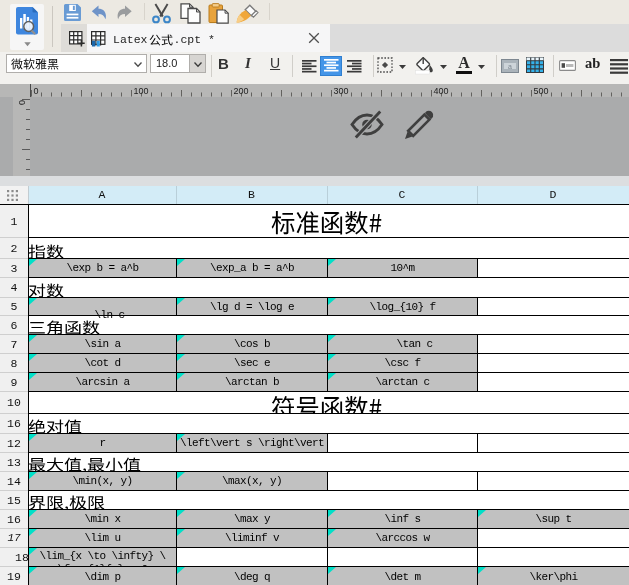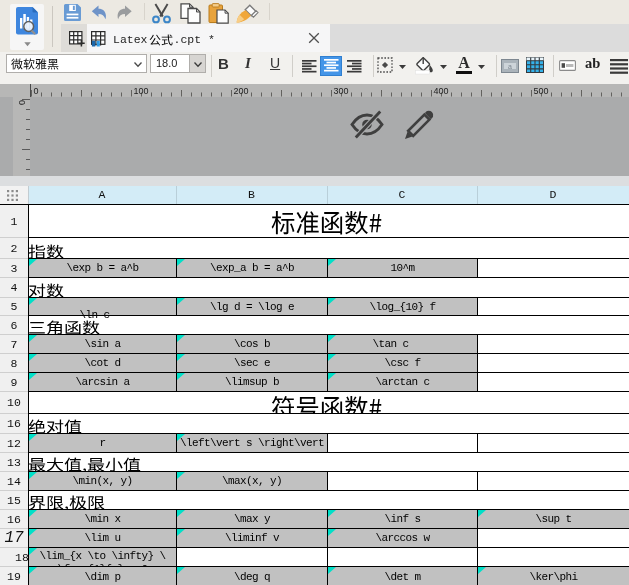--- a/index.html
+++ b/index.html
@@ -334,21 +334,21 @@
 <div style="position:absolute;left:27.8px;top:282.8px;">
     <svg width="36.0" height="15.1" viewBox="0 0 36.0 15.1" style="display:block;overflow:visible">
       <path d="M9 7.3C9.9 8.4 10.7 9.9 11 10.8L12.2 10.3C11.9 9.4 11 8 10.1 6.9ZM1.6 6.5C2.7 7.3 3.9 8.3 4.9 9.3C3.9 11.2 2.4 12.7 0.8 13.6C1.1 13.8 1.5 14.2 1.8 14.5C3.4 13.5 4.8 12.1 5.9 10.2C6.7 11.1 7.4 11.9 7.8 12.6L8.9 11.7C8.4 10.9 7.5 10 6.6 9.1C7.4 7.3 8 5.2 8.3 2.8L7.4 2.6L7.2 2.6H1.3V3.7H6.8C6.5 5.3 6.1 6.8 5.5 8.1C4.6 7.3 3.6 6.5 2.6 5.7ZM13.8 0.6V4.2H8.7V5.3H13.8V13C13.8 13.2 13.6 13.3 13.3 13.3C13 13.3 12 13.4 10.9 13.3C11.1 13.7 11.3 14.2 11.3 14.5C12.9 14.5 13.8 14.5 14.3 14.3C14.9 14.1 15.1 13.7 15.1 13V5.3H17.3V4.2H15.1V0.6Z M26 0.9C25.6 1.5 25.1 2.4 24.6 2.9L25.5 3.3C26 2.8 26.6 2 27.1 1.3ZM19.6 1.3C20.1 2 20.5 2.8 20.7 3.3L21.7 2.9C21.6 2.4 21.1 1.6 20.6 1ZM25.4 9.4C25 10.2 24.4 10.8 23.7 11.4C23 11.1 22.3 10.8 21.7 10.6C21.9 10.2 22.2 9.8 22.4 9.4ZM20 11C20.9 11.3 21.9 11.7 22.8 12.1C21.6 12.7 20.2 13.2 18.7 13.5C19 13.7 19.3 14.1 19.4 14.4C21 14 22.6 13.4 23.9 12.5C24.5 12.9 25 13.1 25.4 13.4L26.3 12.7C25.9 12.4 25.3 12.1 24.8 11.9C25.7 11 26.5 9.9 26.9 8.6L26.2 8.4L26 8.4H23L23.4 7.6L22.2 7.5C22.1 7.8 21.9 8.1 21.7 8.4H19.3V9.4H21.1C20.8 10 20.4 10.5 20 11ZM22.6 0.6V3.4H18.9V4.4H22.2C21.3 5.3 20 6.3 18.7 6.7C19 6.9 19.3 7.3 19.4 7.6C20.5 7.1 21.7 6.2 22.6 5.4V7.2H23.9V5.1C24.8 5.7 25.8 6.4 26.3 6.7L27.1 5.9C26.6 5.7 25 4.8 24.2 4.4H27.6V3.4H23.9V0.6ZM29.3 0.7C28.9 3.4 28.1 5.9 26.7 7.5C26.9 7.7 27.5 8 27.7 8.2C28.2 7.7 28.5 7 28.9 6.2C29.3 7.7 29.8 9.1 30.5 10.3C29.5 11.7 28.1 12.8 26.1 13.6C26.4 13.9 26.7 14.3 26.9 14.6C28.7 13.7 30.1 12.7 31.2 11.4C32.1 12.6 33.2 13.7 34.6 14.4C34.8 14.1 35.2 13.7 35.5 13.5C34 12.8 32.8 11.7 31.9 10.3C32.8 8.8 33.4 6.9 33.8 4.6H35.1V3.5H29.9C30.2 2.7 30.4 1.8 30.6 0.9ZM32.6 4.6C32.3 6.3 31.8 7.8 31.2 9.1C30.5 7.8 30 6.2 29.7 4.6Z" fill="#000000"></path>
     </svg>
   </div>
 <div style="position:absolute;left:0px;top:298px;width:28px;height:17px;font-family:'Liberation Mono',monospace;font-size:11.5px;color:#111;" class="ctr">5</div>
 <div style="position:absolute;left:0px;top:315px;width:28px;height:1px;background:#cfcfcf;"></div>
 <div style="position:absolute;left:28px;top:314.7px;width:601px;height:1.5px;background:#000;"></div>
 <div style="position:absolute;left:29px;top:298px;width:147px;height:17px;background:#c1c1c1;"></div>
 <div style="position:absolute;left:29px;top:298px;width:0;height:0;border-top:7.5px solid #00e0c8;border-right:8.5px solid transparent;"></div>
-<div class="mono ctr" style="position:absolute;left:21px;top:298px;width:147px;height:34px;">\ln c</div>
+<div class="mono ctr" style="position:absolute;left:36px;top:298px;width:147px;height:34px;">\ln c</div>
 <div style="position:absolute;left:177px;top:298px;width:150px;height:17px;background:#c1c1c1;"></div>
 <div style="position:absolute;left:177px;top:298px;width:0;height:0;border-top:7.5px solid #00e0c8;border-right:8.5px solid transparent;"></div>
 <div class="mono ctr" style="position:absolute;left:177px;top:298px;width:150px;height:17px;">\lg d = \log e</div>
 <div style="position:absolute;left:328px;top:298px;width:149px;height:17px;background:#c1c1c1;"></div>
 <div style="position:absolute;left:328px;top:298px;width:0;height:0;border-top:7.5px solid #00e0c8;border-right:8.5px solid transparent;"></div>
 <div class="mono ctr" style="position:absolute;left:328px;top:298px;width:149px;height:17px;">\log_{10} f</div>
 <div style="position:absolute;left:478px;top:298px;width:151px;height:17px;background:#fff;"></div>
 <div style="position:absolute;left:175.8px;top:297px;width:1.4px;height:18px;background:#000;"></div>
 <div style="position:absolute;left:326.8px;top:297px;width:1.4px;height:18px;background:#000;"></div>
 <div style="position:absolute;left:476.8px;top:297px;width:1.4px;height:18px;background:#000;"></div>
@@ -364,21 +364,21 @@
 <div style="position:absolute;left:0px;top:353px;width:28px;height:1px;background:#cfcfcf;"></div>
 <div style="position:absolute;left:28px;top:352.7px;width:601px;height:1.5px;background:#000;"></div>
 <div style="position:absolute;left:29px;top:335px;width:147px;height:18px;background:#c1c1c1;"></div>
 <div style="position:absolute;left:29px;top:335px;width:0;height:0;border-top:7.5px solid #00e0c8;border-right:8.5px solid transparent;"></div>
 <div class="mono ctr" style="position:absolute;left:29px;top:335px;width:147px;height:18px;">\sin a</div>
 <div style="position:absolute;left:177px;top:335px;width:150px;height:18px;background:#c1c1c1;"></div>
 <div style="position:absolute;left:177px;top:335px;width:0;height:0;border-top:7.5px solid #00e0c8;border-right:8.5px solid transparent;"></div>
 <div class="mono ctr" style="position:absolute;left:177px;top:335px;width:150px;height:18px;">\cos b</div>
 <div style="position:absolute;left:328px;top:335px;width:149px;height:18px;background:#c1c1c1;"></div>
 <div style="position:absolute;left:328px;top:335px;width:0;height:0;border-top:7.5px solid #00e0c8;border-right:8.5px solid transparent;"></div>
-<div class="mono ctr" style="position:absolute;left:316px;top:335px;width:149px;height:18px;text-align:center;">\tan c</div>
+<div class="mono ctr" style="position:absolute;left:340px;top:335px;width:149px;height:18px;text-align:center;">\tan c</div>
 <div style="position:absolute;left:478px;top:335px;width:151px;height:18px;background:#fff;"></div>
 <div style="position:absolute;left:175.8px;top:334px;width:1.4px;height:19px;background:#000;"></div>
 <div style="position:absolute;left:326.8px;top:334px;width:1.4px;height:19px;background:#000;"></div>
 <div style="position:absolute;left:476.8px;top:334px;width:1.4px;height:19px;background:#000;"></div>
 <div style="position:absolute;left:0px;top:354px;width:28px;height:18px;font-family:'Liberation Mono',monospace;font-size:11.5px;color:#111;" class="ctr">8</div>
 <div style="position:absolute;left:0px;top:372px;width:28px;height:1px;background:#cfcfcf;"></div>
 <div style="position:absolute;left:28px;top:371.7px;width:601px;height:1.5px;background:#000;"></div>
 <div style="position:absolute;left:29px;top:354px;width:147px;height:18px;background:#c1c1c1;"></div>
 <div style="position:absolute;left:29px;top:354px;width:0;height:0;border-top:7.5px solid #00e0c8;border-right:8.5px solid transparent;"></div>
 <div class="mono ctr" style="position:absolute;left:29px;top:354px;width:147px;height:18px;">\cot d</div>
@@ -393,21 +393,21 @@
 <div style="position:absolute;left:326.8px;top:353px;width:1.4px;height:19px;background:#000;"></div>
 <div style="position:absolute;left:476.8px;top:353px;width:1.4px;height:19px;background:#000;"></div>
 <div style="position:absolute;left:0px;top:373px;width:28px;height:18px;font-family:'Liberation Mono',monospace;font-size:11.5px;color:#111;" class="ctr">9</div>
 <div style="position:absolute;left:0px;top:391px;width:28px;height:1px;background:#cfcfcf;"></div>
 <div style="position:absolute;left:28px;top:390.7px;width:601px;height:1.5px;background:#000;"></div>
 <div style="position:absolute;left:29px;top:373px;width:147px;height:18px;background:#c1c1c1;"></div>
 <div style="position:absolute;left:29px;top:373px;width:0;height:0;border-top:7.5px solid #00e0c8;border-right:8.5px solid transparent;"></div>
 <div class="mono ctr" style="position:absolute;left:29px;top:373px;width:147px;height:18px;">\arcsin a</div>
 <div style="position:absolute;left:177px;top:373px;width:150px;height:18px;background:#c1c1c1;"></div>
 <div style="position:absolute;left:177px;top:373px;width:0;height:0;border-top:7.5px solid #00e0c8;border-right:8.5px solid transparent;"></div>
-<div class="mono ctr" style="position:absolute;left:177px;top:373px;width:150px;height:18px;">\limsup b</div>
+<div class="mono ctr" style="position:absolute;left:177px;top:373px;width:150px;height:18px;">\arctan b</div>
 <div style="position:absolute;left:328px;top:373px;width:149px;height:18px;background:#c1c1c1;"></div>
 <div style="position:absolute;left:328px;top:373px;width:0;height:0;border-top:7.5px solid #00e0c8;border-right:8.5px solid transparent;"></div>
 <div class="mono ctr" style="position:absolute;left:328px;top:373px;width:149px;height:18px;">\arctan c</div>
 <div style="position:absolute;left:478px;top:373px;width:151px;height:18px;background:#fff;"></div>
 <div style="position:absolute;left:175.8px;top:372px;width:1.4px;height:19px;background:#000;"></div>
 <div style="position:absolute;left:326.8px;top:372px;width:1.4px;height:19px;background:#000;"></div>
 <div style="position:absolute;left:476.8px;top:372px;width:1.4px;height:19px;background:#000;"></div>
 <div style="position:absolute;left:0px;top:392px;width:28px;height:21px;font-family:'Liberation Mono',monospace;font-size:11.5px;color:#111;" class="ctr">10</div>
 <div style="position:absolute;left:0px;top:413px;width:28px;height:1px;background:#cfcfcf;"></div>
 <div style="position:absolute;left:28px;top:412.7px;width:601px;height:1.5px;background:#000;"></div>
@@ -481,21 +481,21 @@
 <div class="mono ctr" style="position:absolute;left:177px;top:510px;width:150px;height:18px;">\max y</div>
 <div style="position:absolute;left:328px;top:510px;width:149px;height:18px;background:#c1c1c1;"></div>
 <div style="position:absolute;left:328px;top:510px;width:0;height:0;border-top:7.5px solid #00e0c8;border-right:8.5px solid transparent;"></div>
 <div class="mono ctr" style="position:absolute;left:328px;top:510px;width:149px;height:18px;">\inf s</div>
 <div style="position:absolute;left:478px;top:510px;width:151px;height:18px;background:#c1c1c1;"></div>
 <div style="position:absolute;left:478px;top:510px;width:0;height:0;border-top:7.5px solid #00e0c8;border-right:8.5px solid transparent;"></div>
 <div class="mono ctr" style="position:absolute;left:478px;top:510px;width:151px;height:18px;">\sup t</div>
 <div style="position:absolute;left:175.8px;top:509px;width:1.4px;height:19px;background:#000;"></div>
 <div style="position:absolute;left:326.8px;top:509px;width:1.4px;height:19px;background:#000;"></div>
 <div style="position:absolute;left:476.8px;top:509px;width:1.4px;height:19px;background:#000;"></div>
-<div style="position:absolute;left:0px;top:529px;width:28px;height:18px;font-family:'Liberation Mono',monospace;font-size:16px;color:#111;font-style:italic;" class="ctr">17</div>
+<div style="position:absolute;left:0px;top:529px;width:28px;height:18px;font-family:'Liberation Mono',monospace;font-size:11px;color:#111;font-style:italic;" class="ctr">17</div>
 <div style="position:absolute;left:0px;top:547px;width:28px;height:1px;background:#cfcfcf;"></div>
 <div style="position:absolute;left:28px;top:546.7px;width:601px;height:1.5px;background:#000;"></div>
 <div style="position:absolute;left:29px;top:529px;width:147px;height:18px;background:#c1c1c1;"></div>
 <div style="position:absolute;left:29px;top:529px;width:0;height:0;border-top:7.5px solid #00e0c8;border-right:8.5px solid transparent;"></div>
 <div class="mono ctr" style="position:absolute;left:29px;top:529px;width:147px;height:18px;">\lim u</div>
 <div style="position:absolute;left:177px;top:529px;width:150px;height:18px;background:#c1c1c1;"></div>
 <div style="position:absolute;left:177px;top:529px;width:0;height:0;border-top:7.5px solid #00e0c8;border-right:8.5px solid transparent;"></div>
 <div class="mono ctr" style="position:absolute;left:177px;top:529px;width:150px;height:18px;">\liminf v</div>
 <div style="position:absolute;left:328px;top:529px;width:149px;height:18px;background:#c1c1c1;"></div>
 <div style="position:absolute;left:328px;top:529px;width:0;height:0;border-top:7.5px solid #00e0c8;border-right:8.5px solid transparent;"></div>

